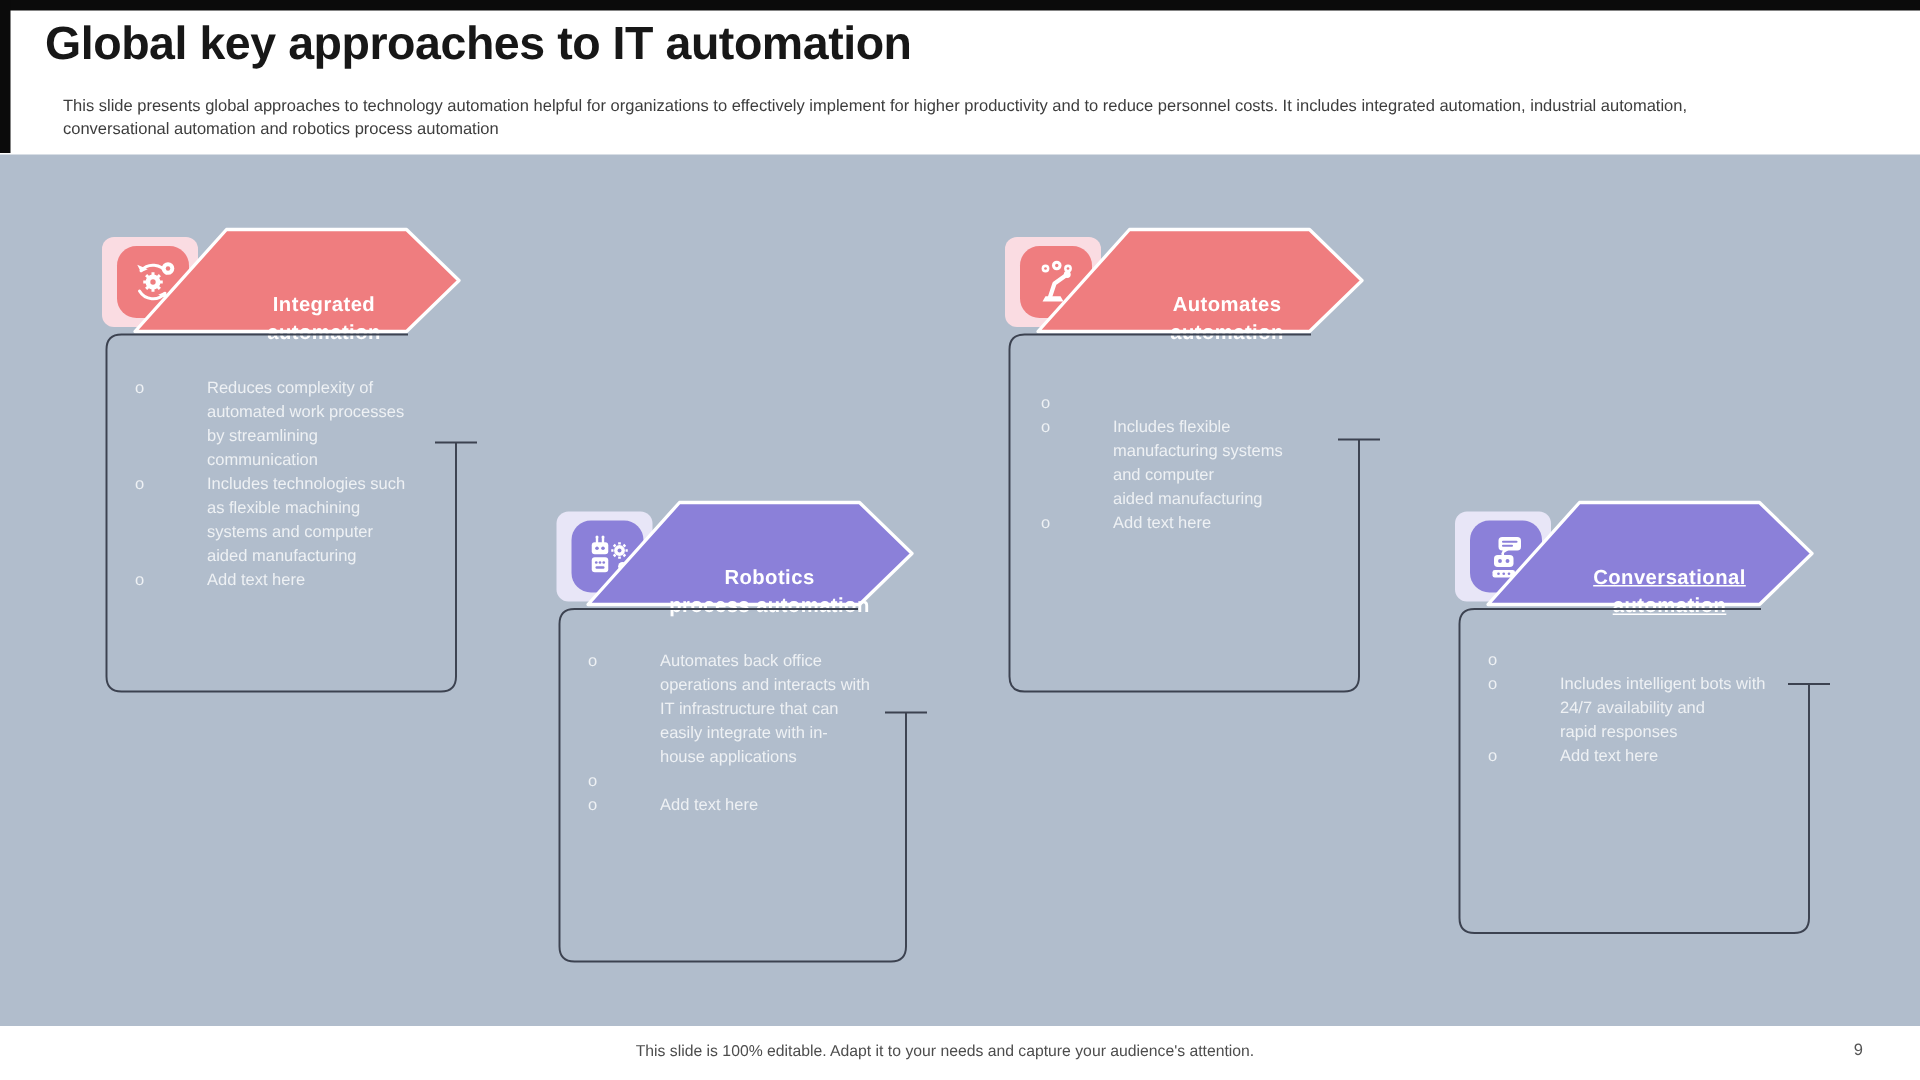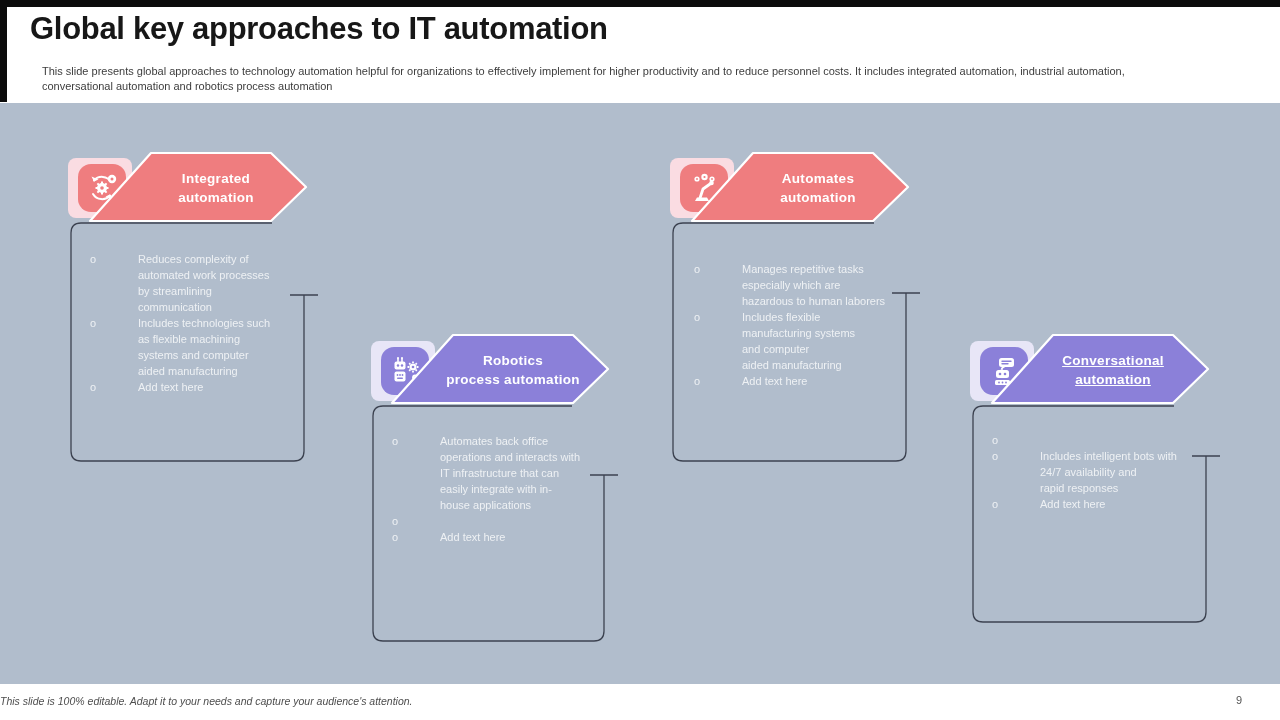--- a/index.html
+++ b/index.html
@@ -20,31 +20,31 @@
 
   
   .icon-backdrop{width:64px;height:60px;border-radius:8px;}
   .backdrop-coral{background:#fadce2;}
   .backdrop-purple{background:#e8e6f7;}
   .icon-tile{width:48px;height:48px;border-radius:13px;display:flex;align-items:center;justify-content:center;}
   .tile-coral{background:#ef7d7f;}
   .tile-purple{background:#8b80d9;}
   .banner-svg{overflow:visible;}
   .banner-title{font-size:13.5px;line-height:19px;font-weight:700;color:#ffffff;text-align:center;
-                white-space:pre;letter-spacing:0.3px;}
+                white-space:pre;letter-spacing:0.3px;margin-top:24px;}
 
   
   .box-outline{overflow:visible;}
   .bullets{display:flex;flex-direction:column;}
   .bullet{display:flex;align-items:flex-start;}
   .bullet .marker{width:12px;margin-right:8px;font-size:11px;line-height:16px;color:#eef1f4;}
   .bullet .btxt{font-size:11px;line-height:16px;color:#eef1f4;white-space:pre;margin-left:28px;}
 
   
-  #footer-note{left:0;top:695px;width:1260px;text-align:left;font-size:10.5px;color:#4d4d4d;font-style:italic;}
+  #footer-note{left:0;top:695px;width:1260px;text-align:center;font-size:10.5px;color:#4d4d4d;}
   #page-number{right:38px;top:694px;font-size:11px;color:#555;}
 </style>
 </head>
 <body>
 
 <div id="stage">
 
   <div class="abs" id="canvas"></div>
   <div class="abs" id="top-bar"></div>
   <div class="abs" id="left-bar"></div>
@@ -118,23 +118,20 @@
     <polygon points="6,71 67,3 187,3 222,37 187,71" fill="#ef7d7f" stroke="#ffffff" stroke-width="2.2" stroke-linejoin="round"></polygon>
   </svg>
   <div class="abs banner-title" style="left:748px;top:169px;width:140px;">Automates
 automation</div>
   <svg class="abs box-outline" style="left:672px;top:222px;" width="251" height="242" viewBox="0 0 251 242">
     <path d="M 202 1 L 11 1 Q 1 1 1 11 L 1 229 Q 1 239 11 239 L 224 239 Q 234 239 234 229 L 234 71 M 220 71 L 248 71" fill="none" stroke="#3c4250" stroke-width="1.3"></path>
   </svg>
   <div class="abs bullets" style="left:694px;top:261px;width:200px;">
     <div class="bullet">
         <span class="marker">o</span>
-        <span class="btxt">Manages repetitive tasks
-especially which are
-hazardous to human laborers</span>
       </div>
     <div class="bullet">
         <span class="marker">o</span>
         <span class="btxt">Includes flexible
 manufacturing systems
 and computer
 aided manufacturing</span>
       </div>
     <div class="bullet">
         <span class="marker">o</span>

